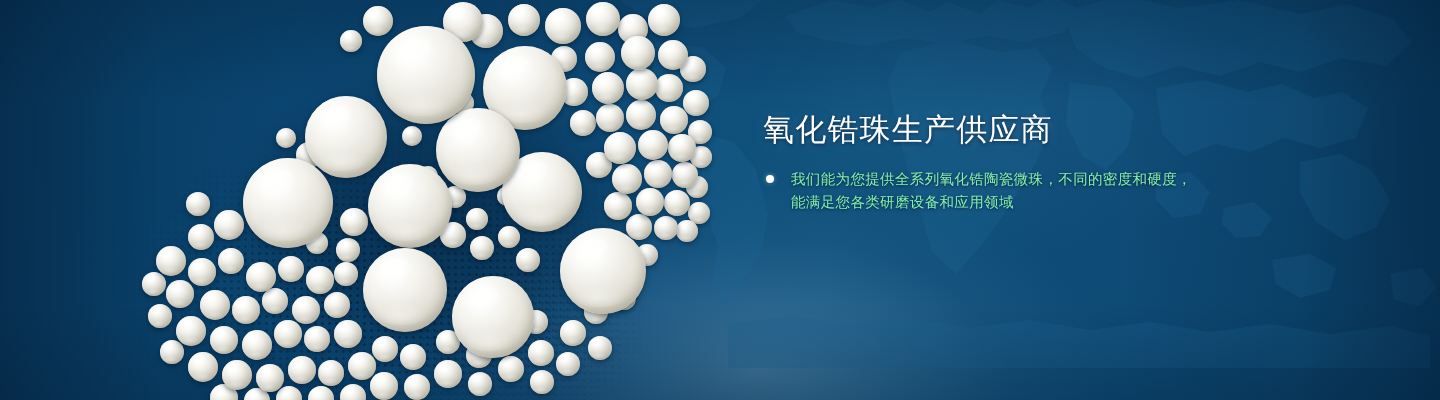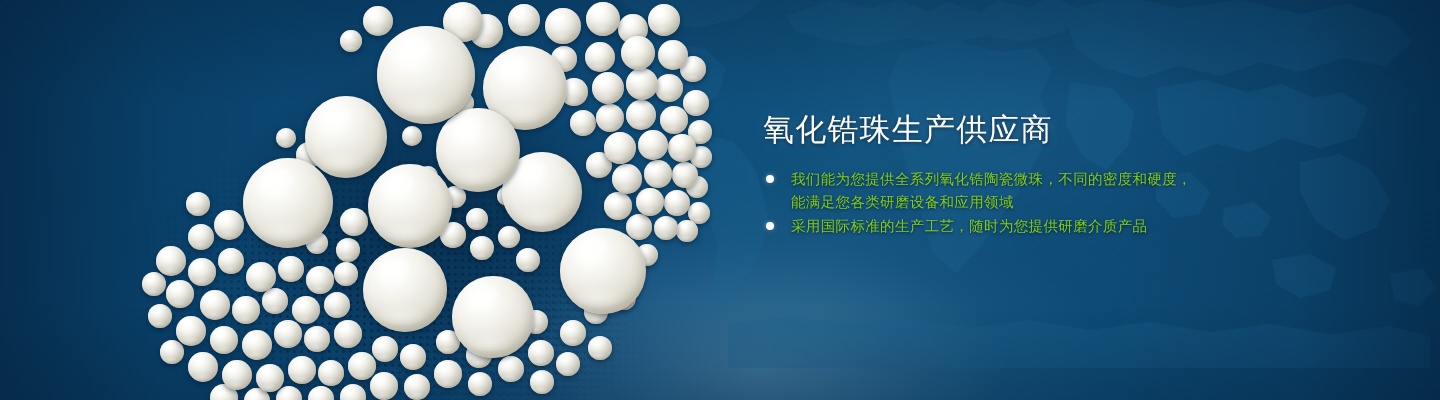--- a/index.html
+++ b/index.html
@@ -134,21 +134,21 @@
     position:absolute; left:3px; top:7px;
     width:8px; height:8px;
     border-radius:50%;
     background:#ffffff;
     box-shadow:0 0 4px rgba(170,205,235,0.65), 0 1px 2px rgba(2,20,40,0.5);
   }
   .bullet-text {
     display:block;
     font-size:14.5px;
     line-height:23px;
-    color:#84cc16;
+    color:#86efac;
     letter-spacing:0.35px;
     text-shadow:0 1px 3px rgba(2,20,42,0.80);
     white-space:pre-line;
   }
 </style>
 </head>
 <body>
 
 <div id="banner">
 
@@ -308,20 +308,16 @@
 
   <div class="copy">
     <div class="headline">氧化锆珠生产供应商</div>
 
     <div class="bullets">
       <div class="bullet">
         <span class="dot"></span>
         <span class="bullet-text">我们能为您提供全系列氧化锆陶瓷微珠，不同的密度和硬度，
 能满足您各类研磨设备和应用领域</span>
       </div>
-      <div class="bullet">
-        <span class="dot"></span>
-        <span class="bullet-text">采用国际标准的生产工艺，随时为您提供研磨介质产品</span>
-      </div>
     </div>
   </div>
 
 </div>
 
 </body></html>

